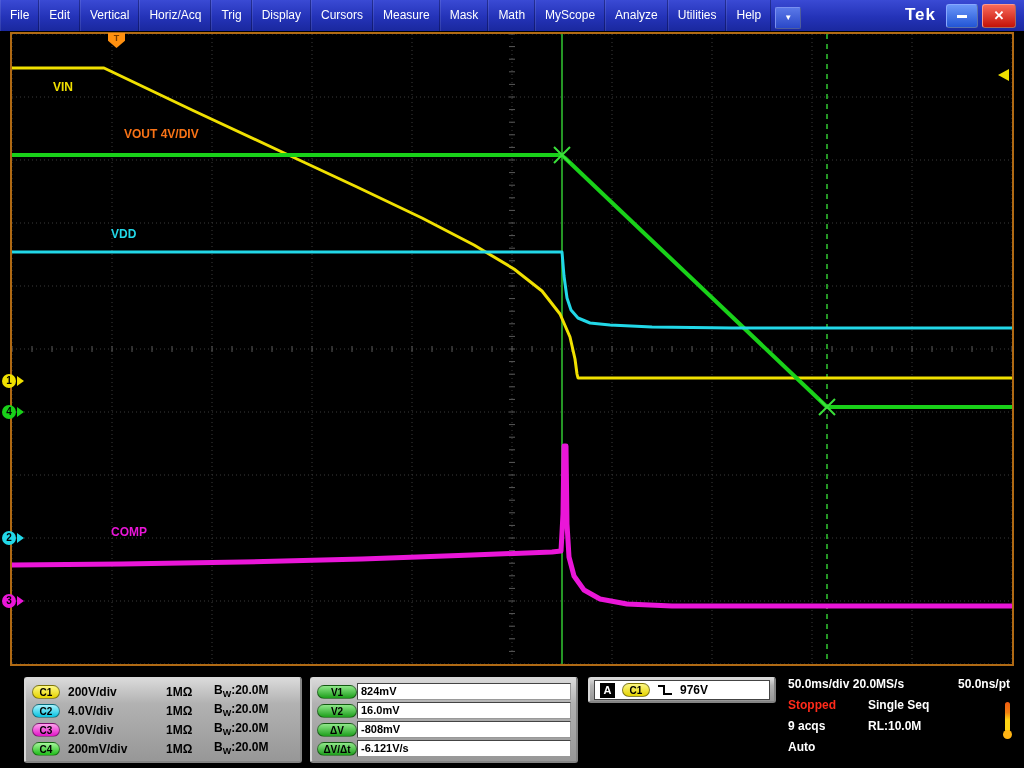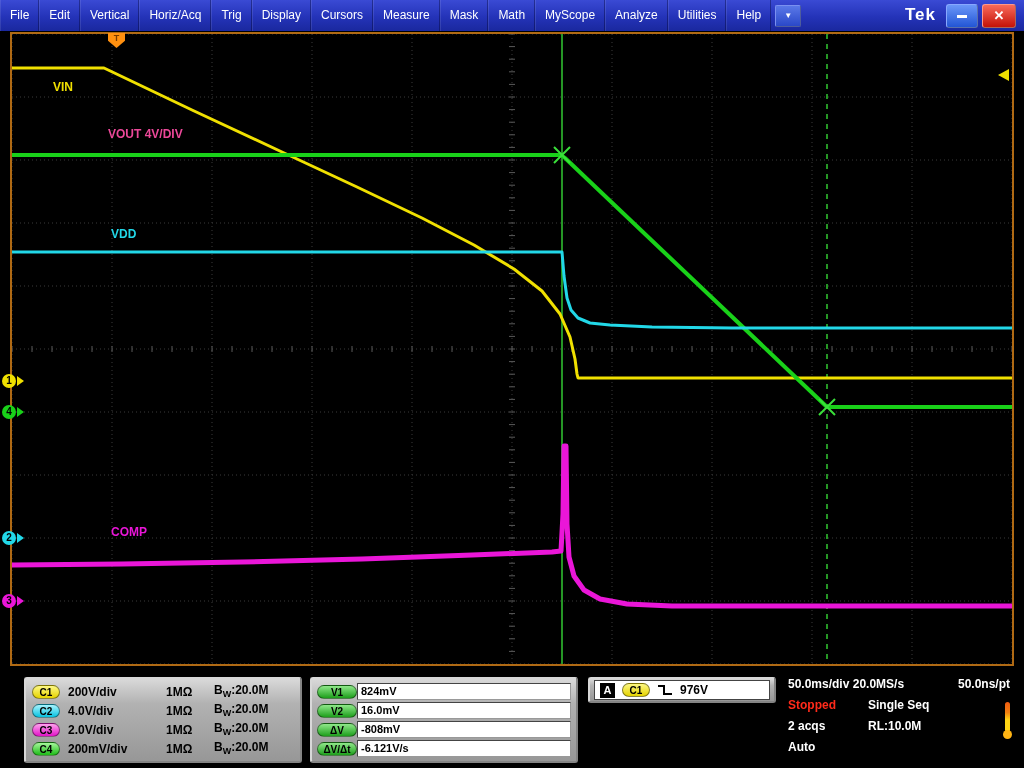--- a/index.html
+++ b/index.html
@@ -5,21 +5,21 @@
   html,body{margin:0;padding:0;}
   body{
     width:1024px;height:768px;position:relative;overflow:hidden;
     background:#000;font-family:"Liberation Sans",sans-serif;
     -webkit-font-smoothing:antialiased;
   }
   
   .menubar{
     position:absolute;top:0;left:0;width:1024px;height:31px;
     background:linear-gradient(180deg,#3a4ad4 0%,#2433b8 55%,#1a289e 100%);
-    display:flex;align-items:flex-start;z-index:30;
+    display:flex;align-items:center;z-index:30;
   }
   .menu-item{
     color:#fff;font-size:12px;line-height:31px;padding:0 9px;
     border-right:1px solid rgba(0,0,30,.35);border-left:1px solid rgba(255,255,255,.10);
     white-space:nowrap;cursor:default;
   }
   .menu-dropdown{
     width:24px;height:20px;margin:5px 0 0 4px;border-radius:2px;
     background:linear-gradient(#5a78e8,#2a48c8);border:1px outset #7a90f0;
     color:#fff;font-size:8px;text-align:center;line-height:19px;
@@ -36,21 +36,21 @@
     color:#fff;font-weight:bold;text-align:center;line-height:21px;font-size:13px;
   }
   
   .plot{
     position:absolute;left:10px;top:32px;width:1000px;height:630px;
     border:2px solid #b06a14;background:#000;z-index:5;
   }
   .plot svg{position:absolute;left:0;top:0;width:1000px;height:630px;}
   .wave-label{position:absolute;font-size:12px;font-weight:bold;z-index:8;}
   .lbl-vin{left:41px;top:46px;color:#f0e000;}
-  .lbl-vout{left:96px;top:93px;color:#ec4899;}
+  .lbl-vout{left:112px;top:93px;color:#f97316;}
   .lbl-vdd{left:99px;top:193px;color:#22d8e8;}
   .lbl-comp{left:99px;top:491px;color:#ea16d8;}
   
   .trig-pos{
     position:absolute;left:108px;top:33px;width:17px;height:15px;z-index:20;
     background:#ff9010;clip-path:polygon(0 0,100% 0,100% 52%,50% 100%,0 52%);
     color:#7a3c00;font-size:9px;font-weight:bold;text-align:center;line-height:11px;
   }
   
   .level-arrow{
@@ -367,21 +367,21 @@
 <div id="panel-acq">
   <div class="acq-row">
     <span class="a">50.0ms/div 20.0MS/s</span>
     <span class="r">50.0ns/pt</span>
   </div>
   <div class="acq-row">
     <span class="a stopped">Stopped</span>
     <span class="b">Single Seq</span>
   </div>
   <div class="acq-row">
-    <span class="a">2 acqs</span>
+    <span class="a">9 acqs</span>
     <span class="b">RL:10.0M</span>
   </div>
   <div class="acq-row">
     <span class="a">Auto</span>
   </div>
   <div class="thermo">
     <div class="stem"></div>
       <div class="bulb"></div>
   </div>
 </div>

